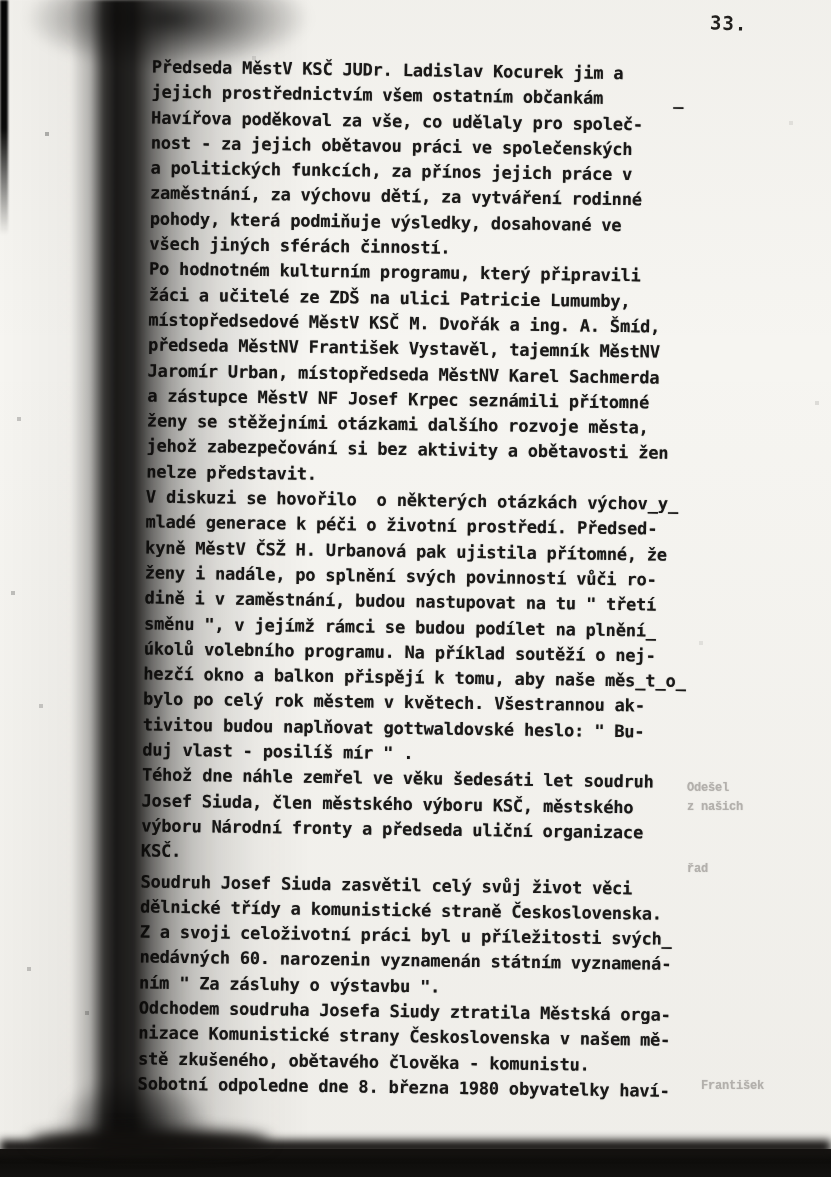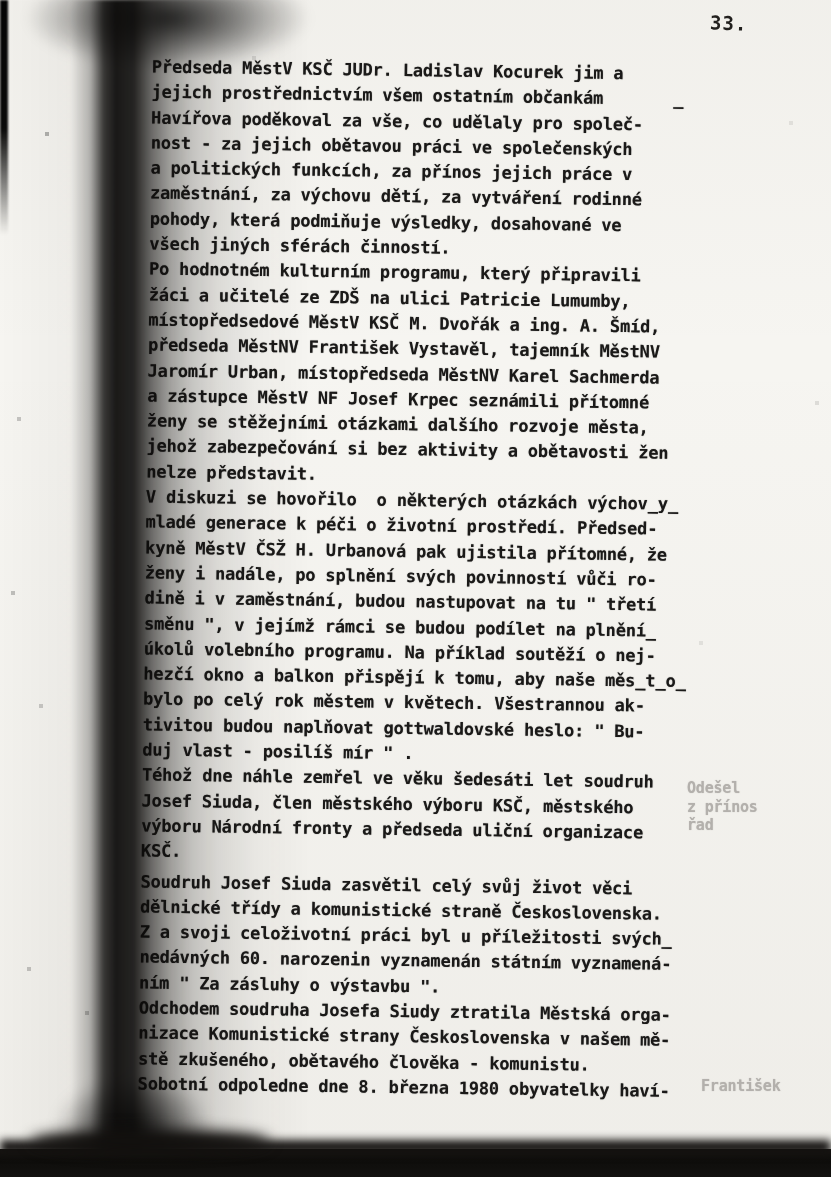--- a/index.html
+++ b/index.html
@@ -41,23 +41,24 @@
     white-space:pre;
     font-size:17px;
     font-weight:bold;
     line-height:25.3px;
     letter-spacing:-0.2px;
     text-shadow:0 0 1px rgba(26,25,24,0.55);
   }
   .margin-note{
     position:absolute;
     color:var(--faint-ink);
-    font-size:15px;font-weight:bold;
+    font-size:12px;font-weight:bold;
     line-height:18.5px;white-space:pre;
     text-shadow:0 0 1px rgba(150,147,143,0.5);
+    font-family:Liberation Mono, monospace;
   }
   .margin-note.note-1{left:687px;top:779px;}
   .margin-note.note-2{left:701px;top:1077px;}
   
   .spine-shadow{
     position:absolute;left:0;top:0;width:310px;height:100%;
     background:linear-gradient(90deg,
       rgba(8,7,6,0) 0px,
       rgba(8,7,6,0.03) 70px,
       rgba(8,7,6,0.28) 90px,
@@ -177,21 +178,21 @@
       <div class="paragraph">
         <div class="text-line">Odchodem soudruha Josefa Siudy ztratila Městská orga-</div>
         <div class="text-line">nizace Komunistické strany Československa v našem mě-</div>
         <div class="text-line">stě zkušeného, obětavého člověka - komunistu.</div>
       </div>
       <div class="paragraph">
         <div class="text-line">Sobotní odpoledne dne 8. března 1980 obyvatelky haví-</div>
       </div>
     </div>
 
-  <div class="margin-note note-1"><div class="text-line" style="font-size: inherit; line-height: inherit; text-shadow: inherit;">Odešel</div><div class="text-line" style="font-size: inherit; line-height: inherit; text-shadow: inherit;">z přínos</div><div class="text-line" style="font-size: inherit; line-height: inherit; text-shadow: inherit;">řad</div></div>
+  <div class="margin-note note-1"><div class="text-line" style="font-size: inherit; line-height: inherit; text-shadow: inherit;">Odešel</div><div class="text-line" style="font-size: inherit; line-height: inherit; text-shadow: inherit;">z našich</div><div class="text-line" style="font-size: inherit; line-height: inherit; text-shadow: inherit; margin-top: 44px;">řad</div></div>
 
   <div class="margin-note note-2"><div class="text-line" style="font-size: inherit; line-height: inherit; text-shadow: inherit;">František</div></div>
 
   <div class="spine-top-smudge"></div>
   <div class="spine-bottom-smudge"></div>
   <div class="spine-shadow"></div>
   <div class="edge-sliver"></div>
   <div class="speckles"></div>
   <div class="bottom-edge"></div>
 

